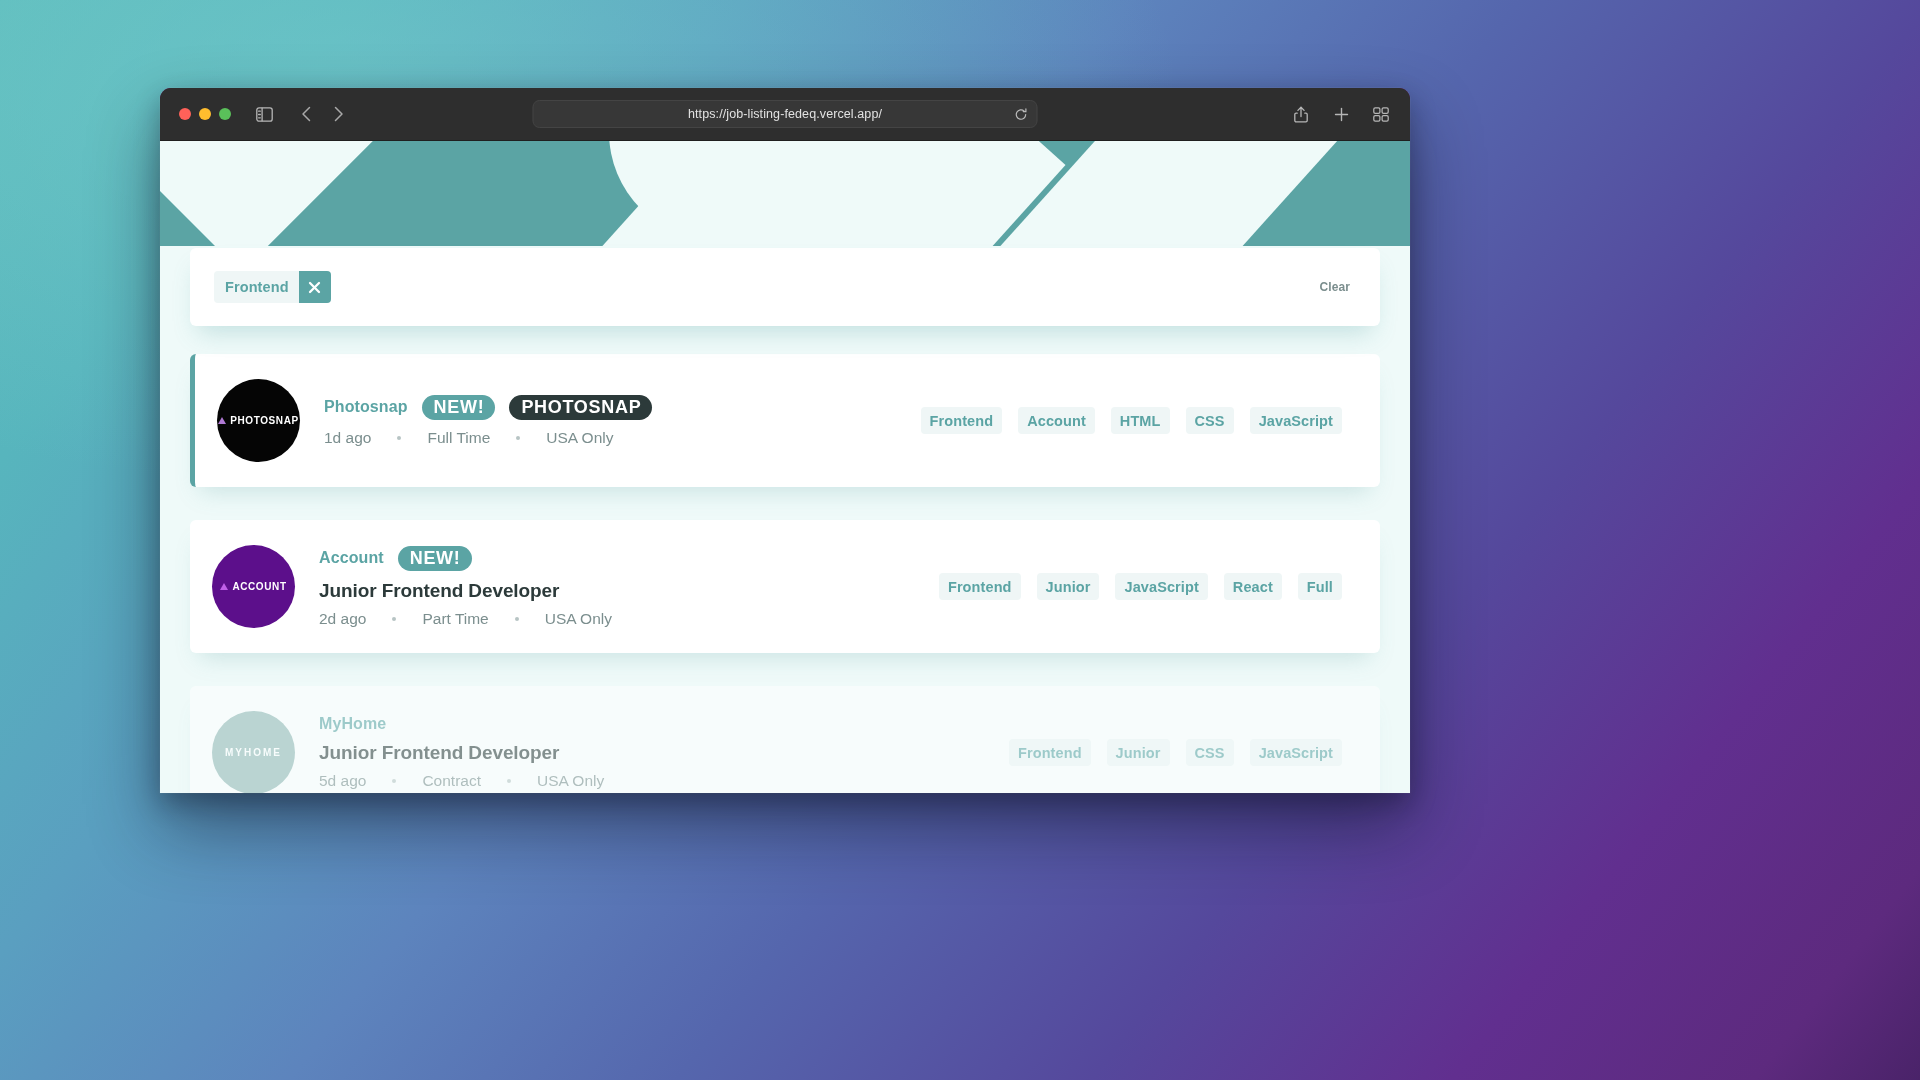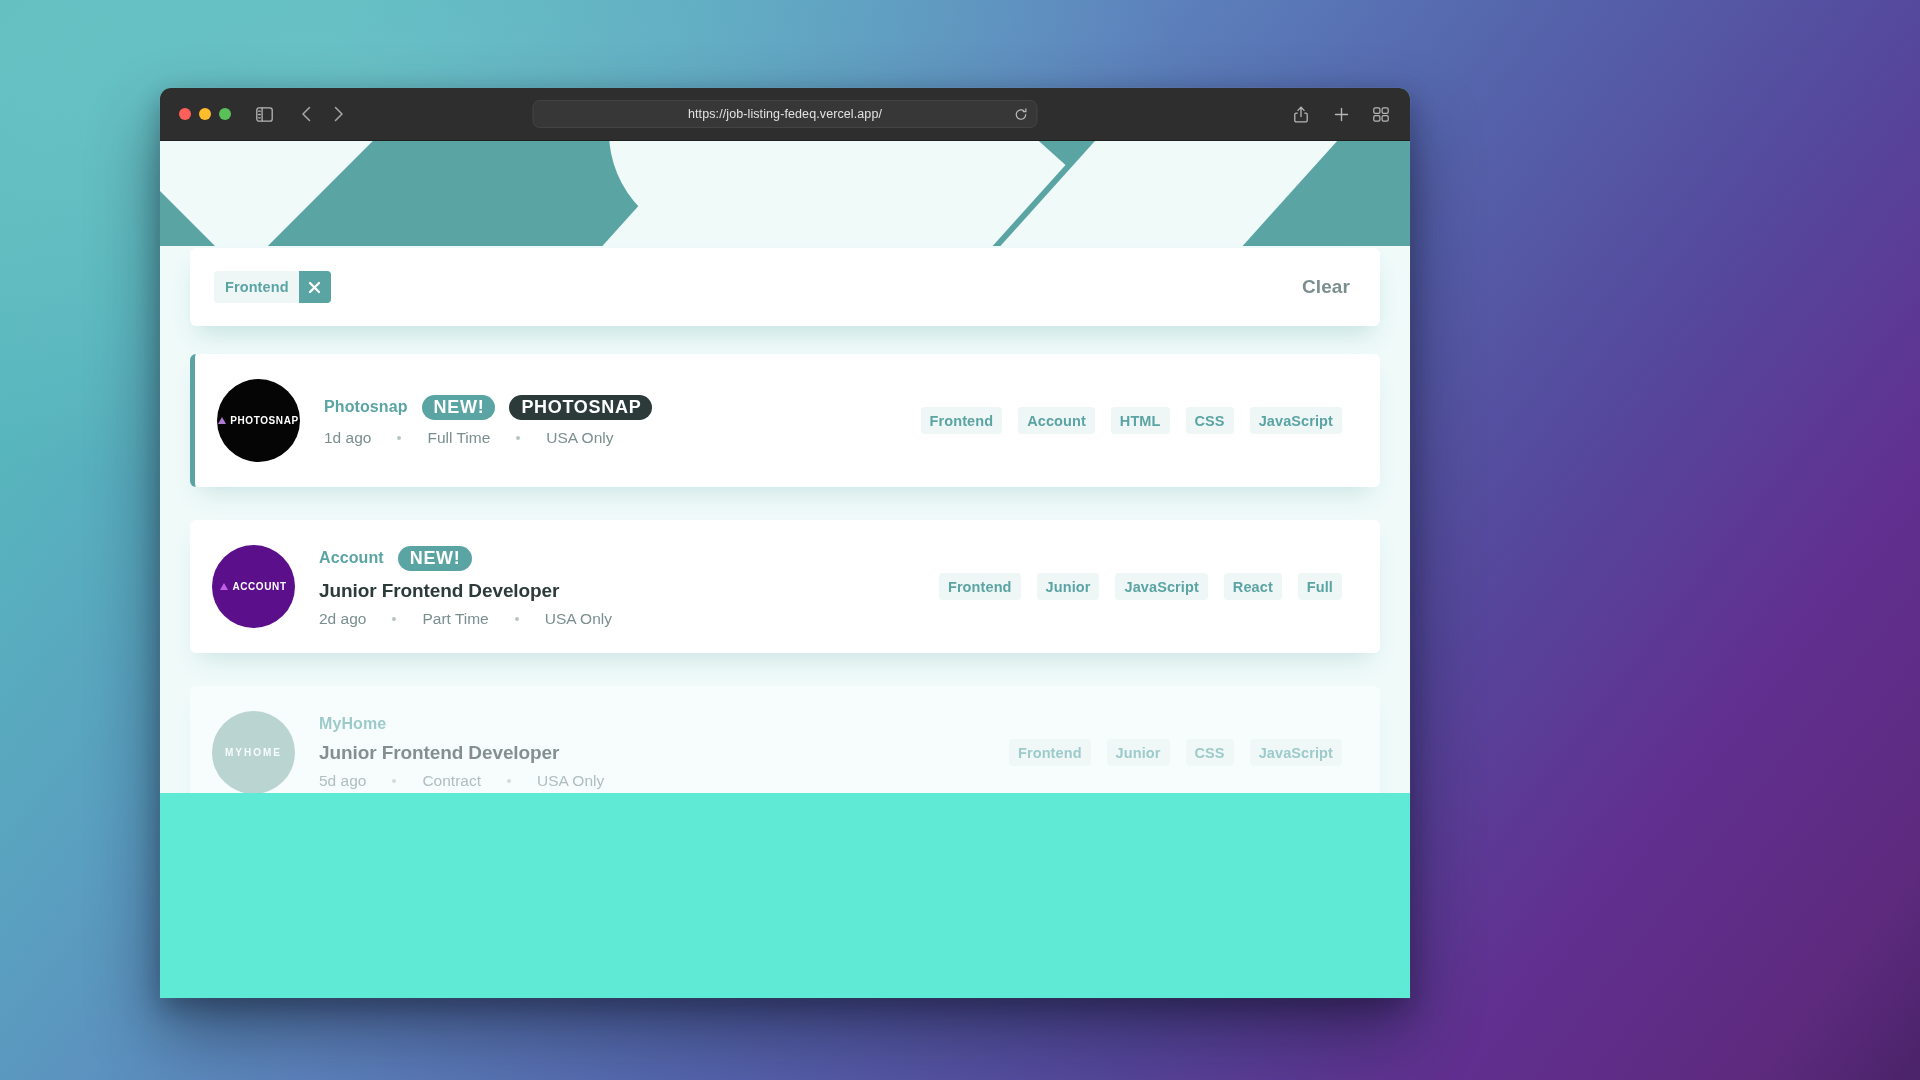--- a/index.html
+++ b/index.html
@@ -39,23 +39,23 @@
     inset: 0;
     background: radial-gradient(ellipse 70% 60% at 18% 8%, rgba(120,205,205,.55), rgba(120,205,205,0) 62%);
   }
 
   
   .window {
     position: absolute;
     left: 160px;
     top: 88px;
     width: 1250px;
-    height: 910px;
+    height: 705px;
     border-radius: 11px 11px 0 0;
-    background: #5eead4;
+    background: #701a75;
     box-shadow:
       0 34px 70px rgba(10, 12, 30, .45),
       0 10px 26px rgba(10, 12, 30, .30),
       0 0 0 .5px rgba(255,255,255,.10);
     overflow: hidden;
   }
 
   .toolbar {
     height: 53px;
     background: #2e2e2e;
@@ -207,21 +207,21 @@
   .chip-x {
     width: 32px;
     height: 32px;
     background: #5ba4a4;
     display: flex;
     align-items: center;
     justify-content: center;
     cursor: pointer;
   }
   .clear-btn {
-    font-size: 19px;
+    font-size: 12px;
     font-weight: bold;
     color: #7b8e8e;
     cursor: pointer;
     background: none;
     border: none;
     font-family: inherit;
     letter-spacing: .1px;
   }
 
   

